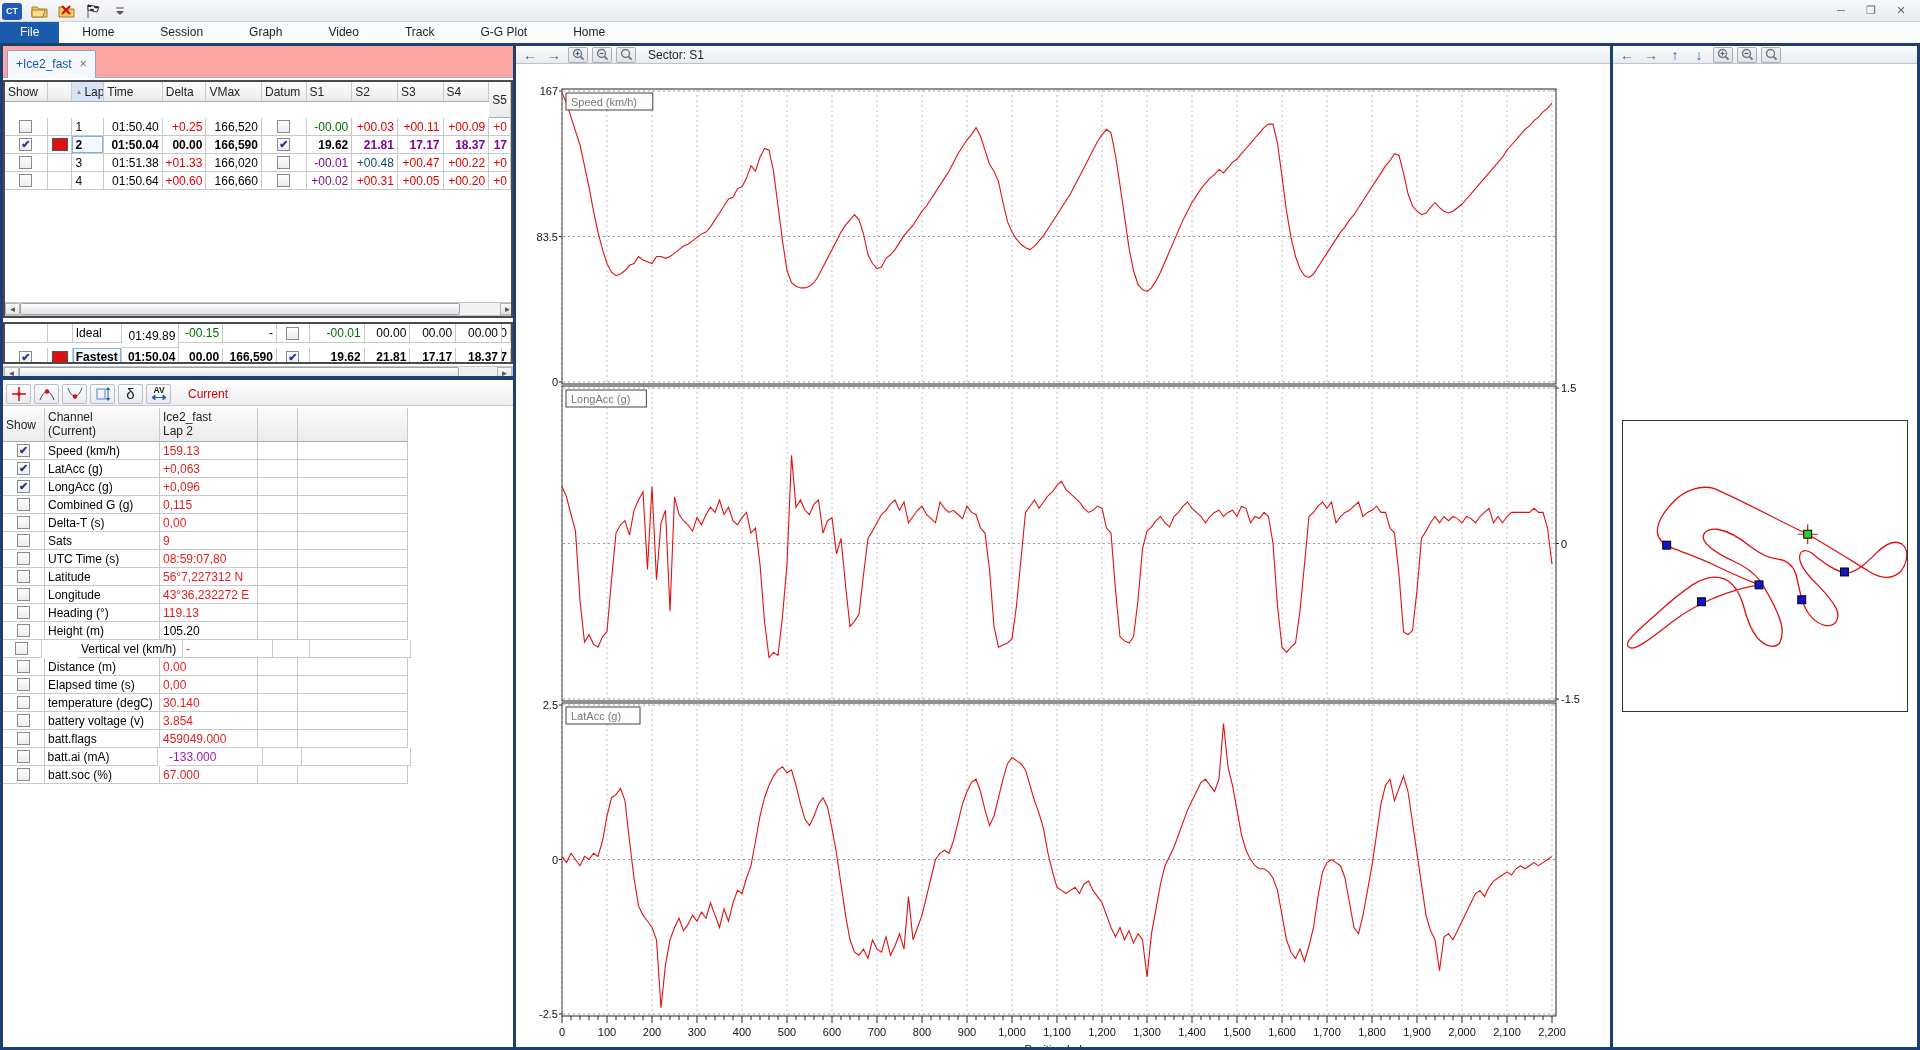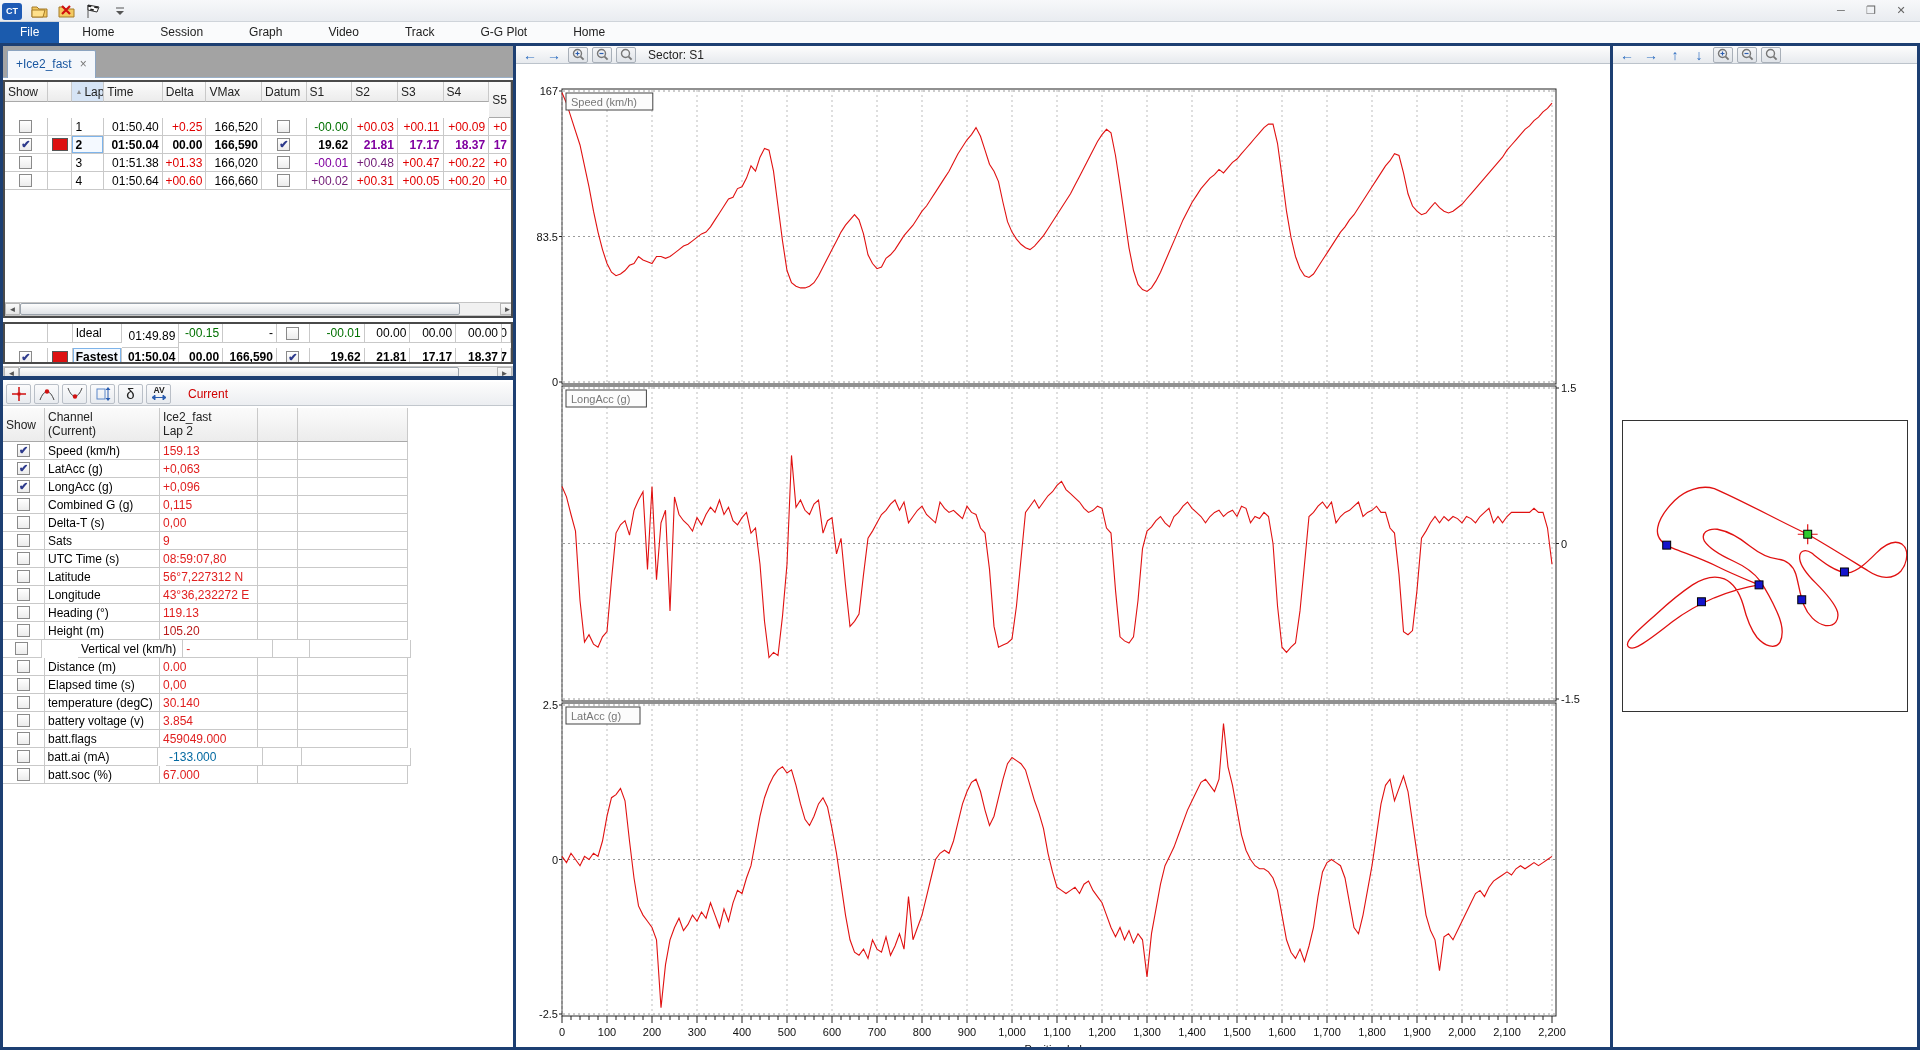--- a/index.html
+++ b/index.html
@@ -33,21 +33,21 @@
 
   .toolbar { position:absolute; left:0; top:0; width:100%; height:18px;
              background:linear-gradient(#fdfdfd,#e7eaee); border-bottom:1px solid #bcc3cb;
              display:flex; align-items:center; gap:4px; padding-left:4px; }
   .arrowbtn { font-size:14px; font-weight:bold; color:#2a6bc0; width:20px; text-align:center; line-height:16px; }
   .magbtn { width:20px; height:16px; background:linear-gradient(#f4f5f7,#dfe3e8); border:1px solid #a8afb8;
             border-radius:2px; display:flex; align-items:center; justify-content:center; }
   .sectorlabel { font-size:12px; color:#222; margin-left:8px; }
 
   
-  .tabbar { position:absolute; left:0; top:0; width:510px; height:32px; background:#a3a3a3; border-bottom:1px solid #9ab0c8;text-align:right; }
+  .tabbar { position:absolute; left:0; top:0; width:510px; height:32px; background:#fca5a5; border-bottom:1px solid #9ab0c8;text-align:right; }
   .sessiontab { position:absolute; left:4px; top:4px; height:28px; padding:0 8px; background:#f4f7fb;
                 border:1px solid #8ca4c0; border-bottom:none; border-radius:2px 2px 0 0;
                 font-size:12px; color:#1a57a0; line-height:26px; }
   .tabclose { color:#777; margin-left:8px; font-size:12px; }
 
   .lapsbox { position:absolute; left:0; top:34px; width:510px; height:238px; border:2px solid #4a4a4a; background:#fff; overflow:hidden; }
   .sumbox  { position:absolute; left:0; top:276px; width:510px; height:42px; border:2px solid #4a4a4a; background:#fff; overflow:hidden; }
 
   .trow { display:flex; }
   .tcell { border-right:1px solid #c9c9c9; border-bottom:1px solid #c9c9c9; font-size:12px;
@@ -201,21 +201,21 @@
             </div>
             <div class="tcell ctr" style="width: 25px; height: 18px;"></div>
             <div class="tcell" style="width: 32px; height: 18px;">3</div>
             <div class="tcell num" style="width: 59px; height: 18px;">01:51.38</div>
             <div class="tcell num" style="width: 44px; height: 18px; color: rgb(224, 0, 0);">+01.33</div>
             <div class="tcell num" style="width: 56px; height: 18px;">166,020</div>
             <div class="tcell ctr" style="width: 45px; height: 18px;">
               <div class="cb"></div>
             </div>
             <div class="tcell num" style="width: 46px; height: 18px; color: rgb(128, 0, 160);">-00.01</div>
-            <div class="tcell num" style="width: 46px; height: 18px; color: #701a75;">+00.48</div>
+            <div class="tcell num" style="width: 46px; height: 18px; color: #0c4a6e;">+00.48</div>
             <div class="tcell num" style="width: 46px; height: 18px; color: rgb(224, 0, 0);">+00.47</div>
             <div class="tcell num" style="width: 46px; height: 18px; color: rgb(224, 0, 0);">+00.22</div>
             <div class="tcell num" style="width: 22px; height: 18px; color: rgb(224, 0, 0);">+0</div>
           </div>
           <div class="trow">
             <div class="tcell ctr" style="width: 43px; height: 18px;">
               <div class="cb"></div>
             </div>
             <div class="tcell ctr" style="width: 25px; height: 18px;"></div>
             <div class="tcell" style="width: 32px; height: 18px;">4</div>
@@ -422,21 +422,21 @@
             <div class="tcell" style="width: 115px; height: 18px;">Heading (°)</div>
             <div class="tcell" style="width: 98px; height: 18px; color: rgb(224, 32, 32);">119.13</div>
             <div class="tcell" style="width: 40px; height: 18px;"></div>
             <div class="tcell" style="width: 110px; height: 18px;"></div>
           </div>
           <div class="trow">
             <div class="tcell ctr" style="width: 42px; height: 18px;">
               <div class="cb"></div>
             </div>
             <div class="tcell" style="width: 115px; height: 18px;">Height (m)</div>
-            <div class="tcell" style="width: 98px; height: 18px; color: #b91c1c;">105.20</div>
+            <div class="tcell" style="width: 98px; height: 18px; color: #000000;">105.20</div>
             <div class="tcell" style="width: 40px; height: 18px;"></div>
             <div class="tcell" style="width: 110px; height: 18px;"></div>
           </div>
           <div class="trow">
             <div class="tcell ctr" style="width: 42px; height: 18px;">
               <div class="cb"></div>
             </div>
             <div class="tcell" style="width: 115px; height: 18px; margin-left: 36px;">Vertical vel (km/h)</div>
             <div class="tcell" style="width: 98px; height: 18px; color: rgb(224, 32, 32);">-</div>
             <div class="tcell" style="width: 40px; height: 18px;"></div>
@@ -485,21 +485,21 @@
             <div class="tcell" style="width: 115px; height: 18px;">batt.flags</div>
             <div class="tcell" style="width: 98px; height: 18px; color: rgb(224, 32, 32);">459049.000</div>
             <div class="tcell" style="width: 40px; height: 18px;"></div>
             <div class="tcell" style="width: 110px; height: 18px;"></div>
           </div>
           <div class="trow">
             <div class="tcell ctr" style="width: 42px; height: 18px;">
               <div class="cb"></div>
             </div>
             <div class="tcell" style="width: 115px; height: 18px;">batt.ai (mA)</div>
-            <div class="tcell" style="width: 98px; height: 18px; color: #0369a1; margin-left: 8px;">-133.000</div>
+            <div class="tcell" style="width: 98px; height: 18px; color: #a21caf; margin-left: 8px;">-133.000</div>
             <div class="tcell" style="width: 40px; height: 18px;"></div>
             <div class="tcell" style="width: 110px; height: 18px;"></div>
           </div>
           <div class="trow">
             <div class="tcell ctr" style="width: 42px; height: 18px;">
               <div class="cb"></div>
             </div>
             <div class="tcell" style="width: 115px; height: 18px;">batt.soc (%)</div>
             <div class="tcell" style="width: 98px; height: 18px; color: rgb(224, 32, 32);">67.000</div>
             <div class="tcell" style="width: 40px; height: 18px;"></div>

